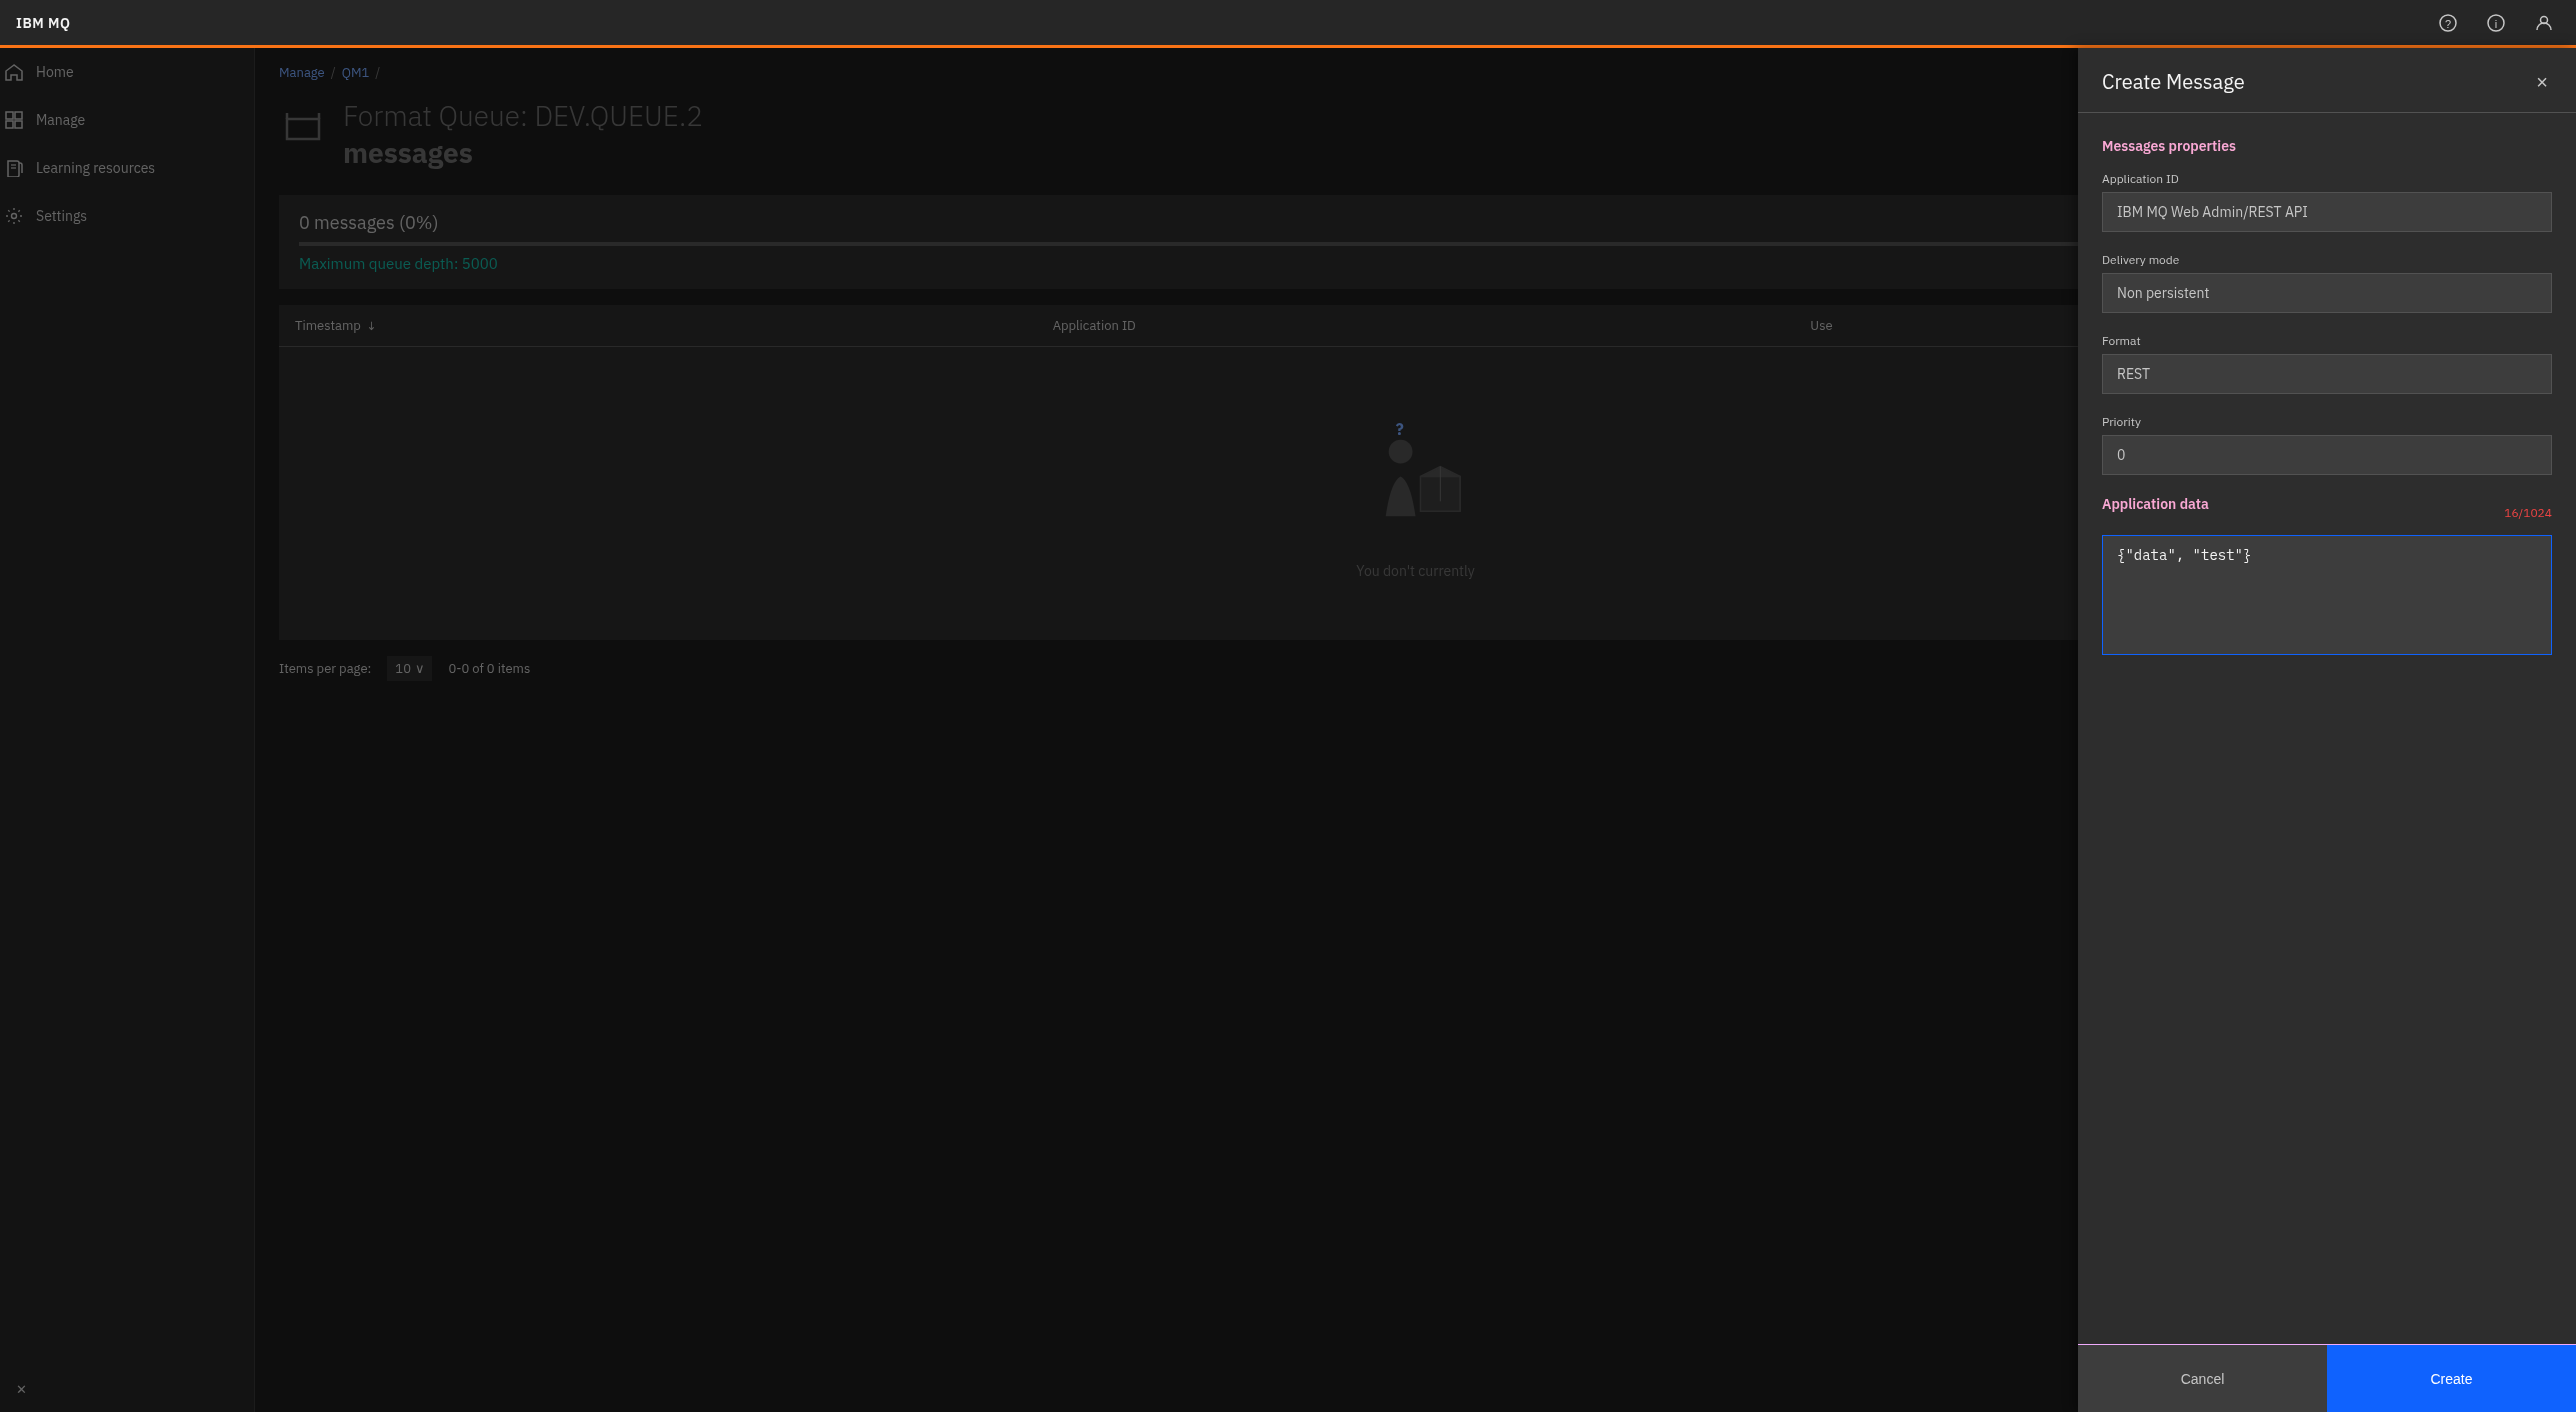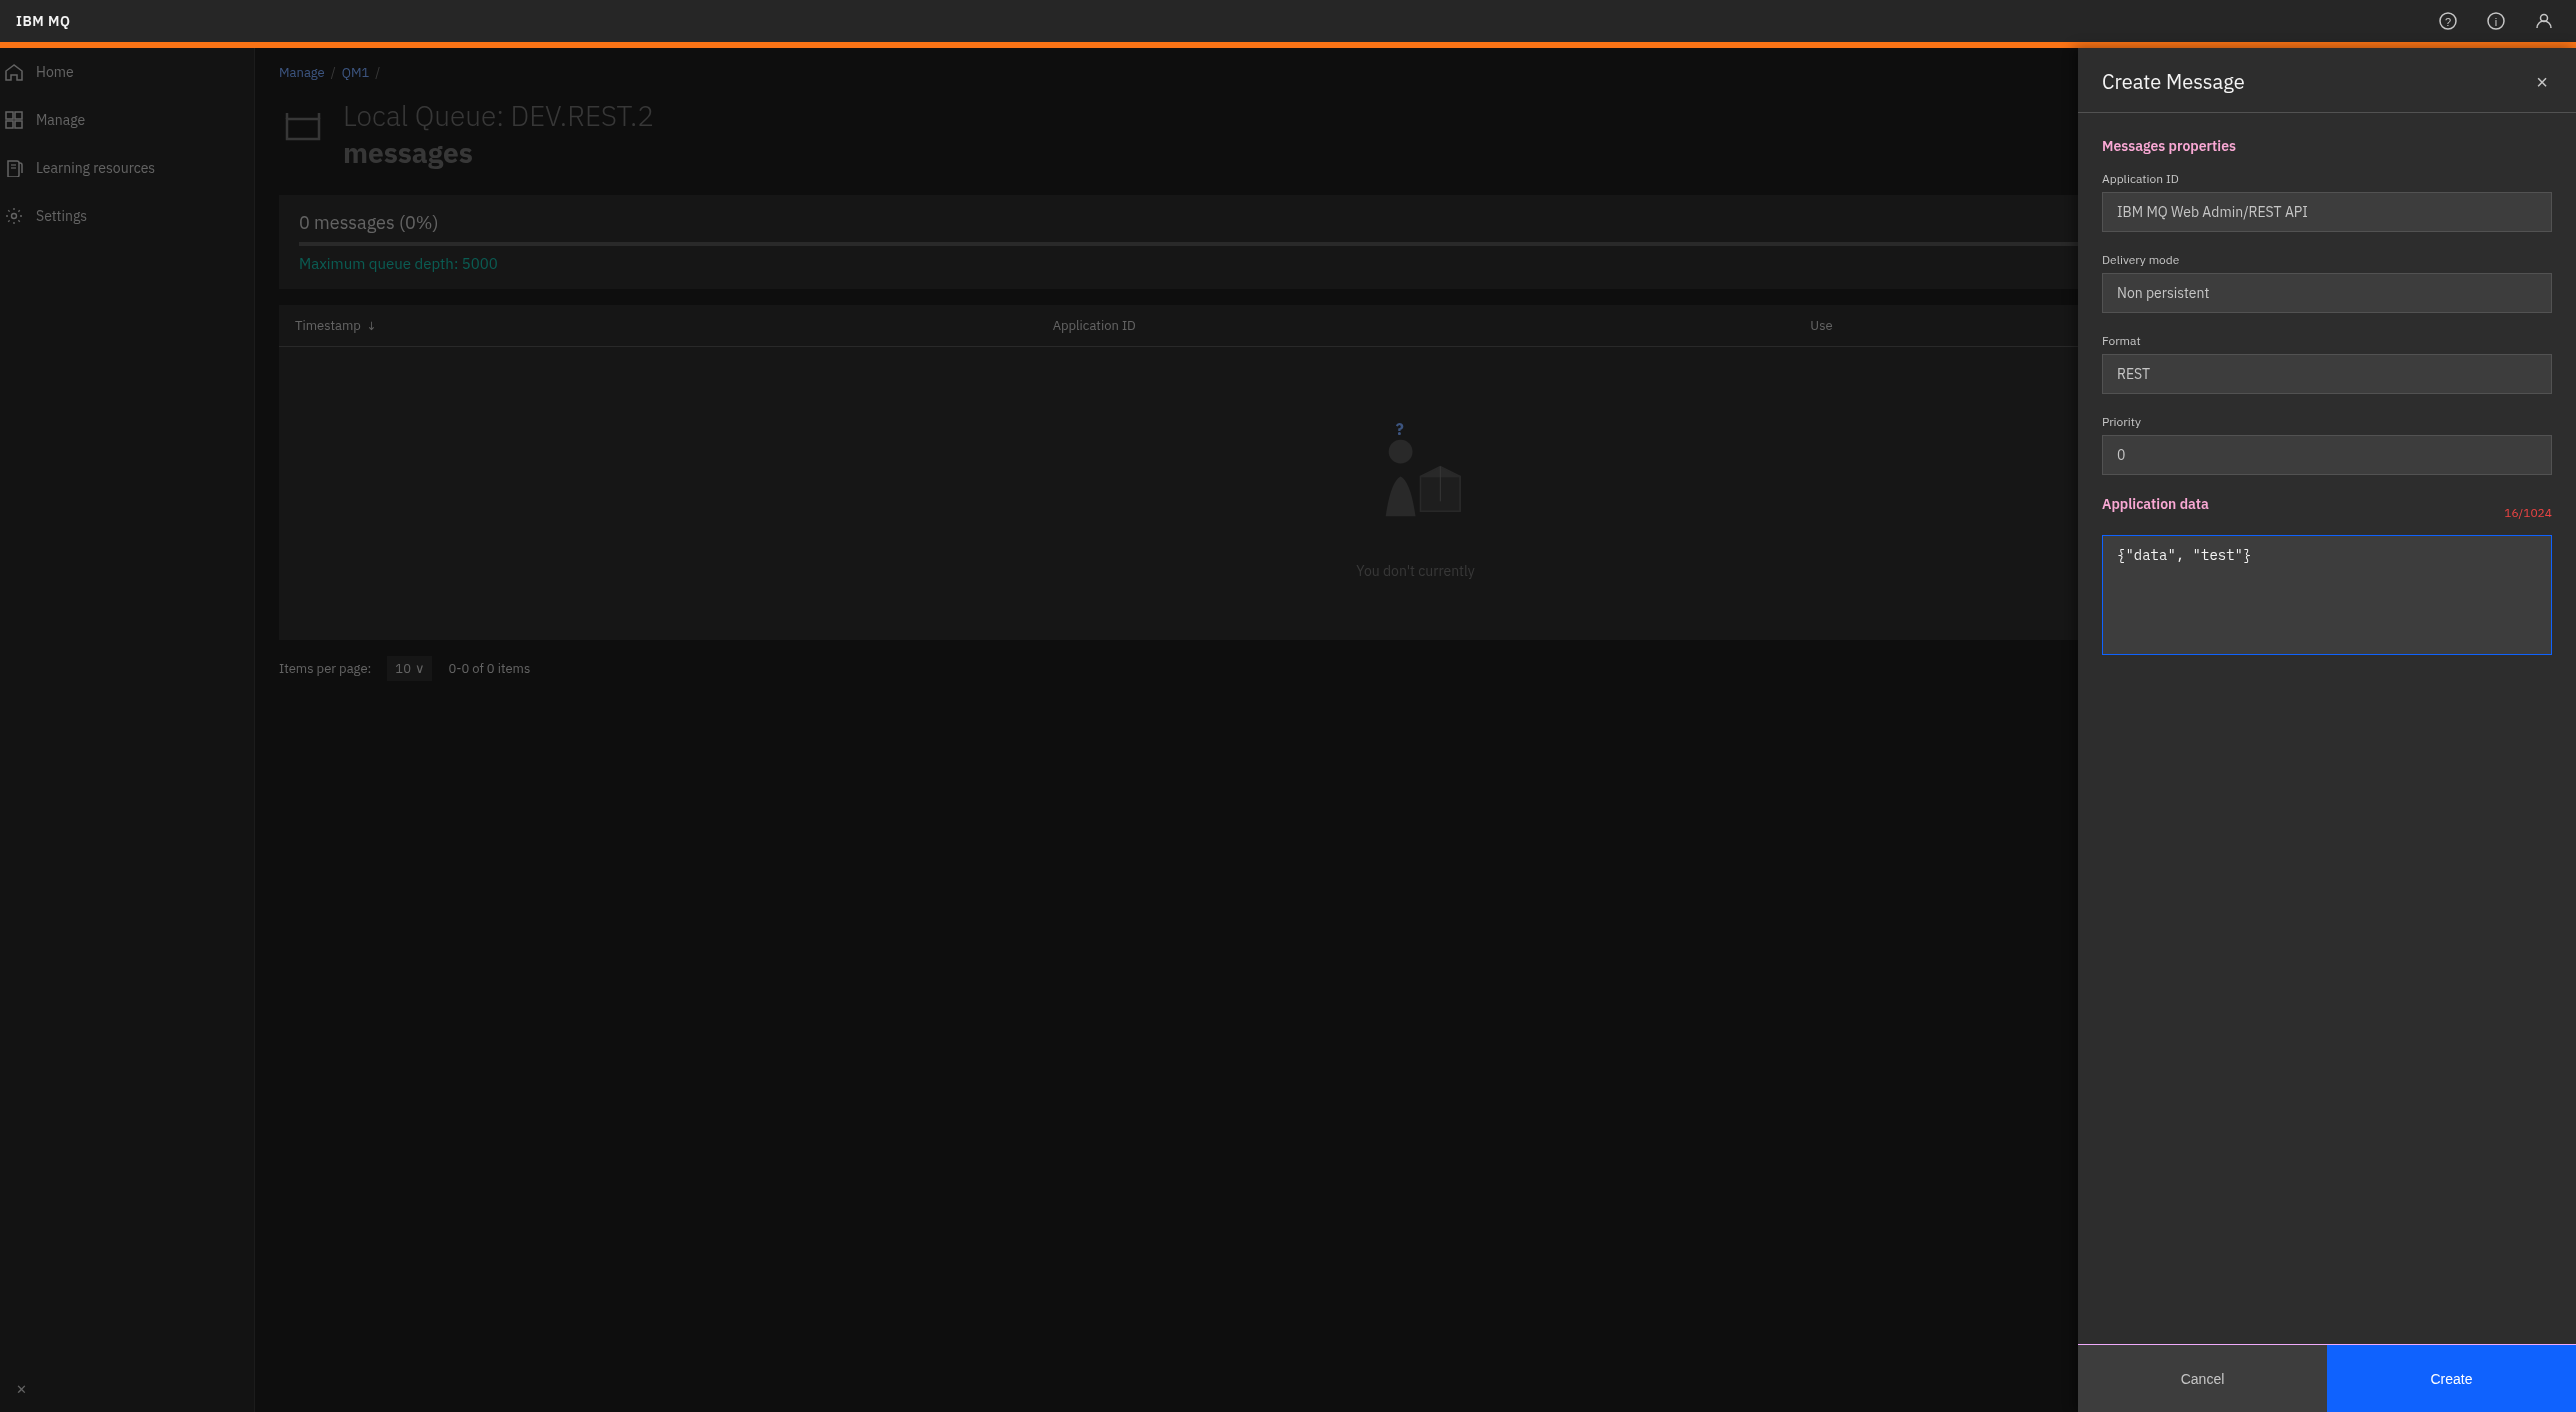--- a/index.html
+++ b/index.html
@@ -15,21 +15,21 @@
 
     
     .top-nav {
       background: #262626;
       height: 48px;
       display: flex;
       align-items: center;
       padding: 0 16px;
       justify-content: space-between;
       flex-shrink: 0;
-      border-bottom: 6px solid #f97316;
+      border-bottom: 3px solid #f97316;
     }
     .top-nav-brand {
       color: #f4f4f4;
       font-size: 14px;
       font-weight: 600;
       letter-spacing: 0.5px;
     }
     .top-nav-icons {
       display: flex;
       gap: 16px;
@@ -418,21 +418,21 @@
 
     <div class="page-title-area">
       <div class="page-title-icon">
         <svg width="48" height="48" viewBox="0 0 48 48" fill="none">
           <rect x="8" y="14" width="32" height="20" stroke="#6f6f6f" stroke-width="2.5" fill="none"></rect>
           <line x1="8" y1="14" x2="8" y2="8" stroke="#6f6f6f" stroke-width="2.5"></line>
           <line x1="40" y1="14" x2="40" y2="8" stroke="#6f6f6f" stroke-width="2.5"></line>
         </svg>
       </div>
       <div>
-        <div style="font-size:28px;color:#6f6f6f;font-weight:300;">Local Queue: DEV.REST.2</div>
+        <div style="font-size:28px;color:#6f6f6f;font-weight:300;">Format Queue: DEV.QUEUE.2</div>
         <div style="font-size:28px;color:#6f6f6f;font-weight:700;">messages</div>
       </div>
     </div>
 
     <div class="stats-bar">
       <div class="stats-count">0 messages (0%)</div>
       <div class="stats-bar-track"></div>
       <div class="stats-max">Maximum queue depth: 5000</div>
     </div>
 

